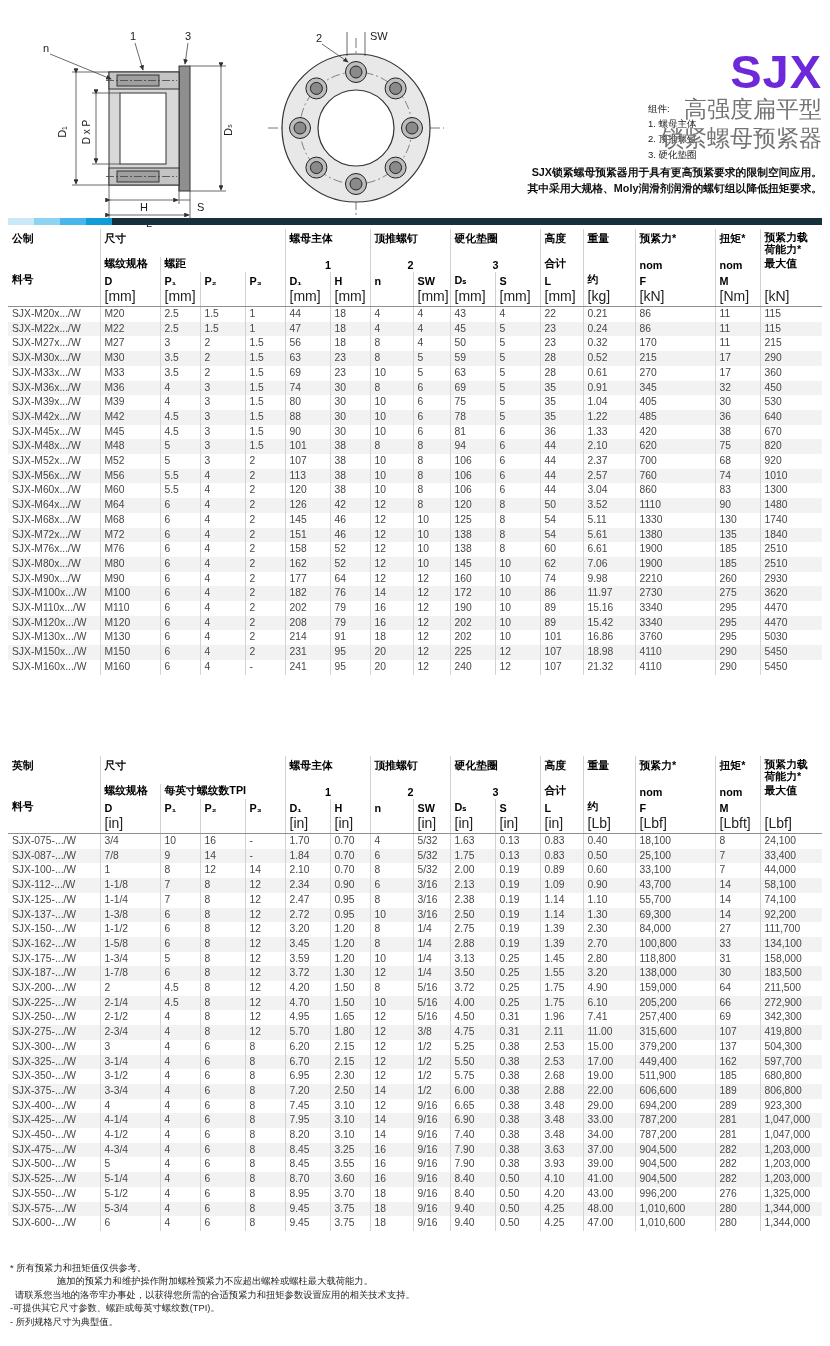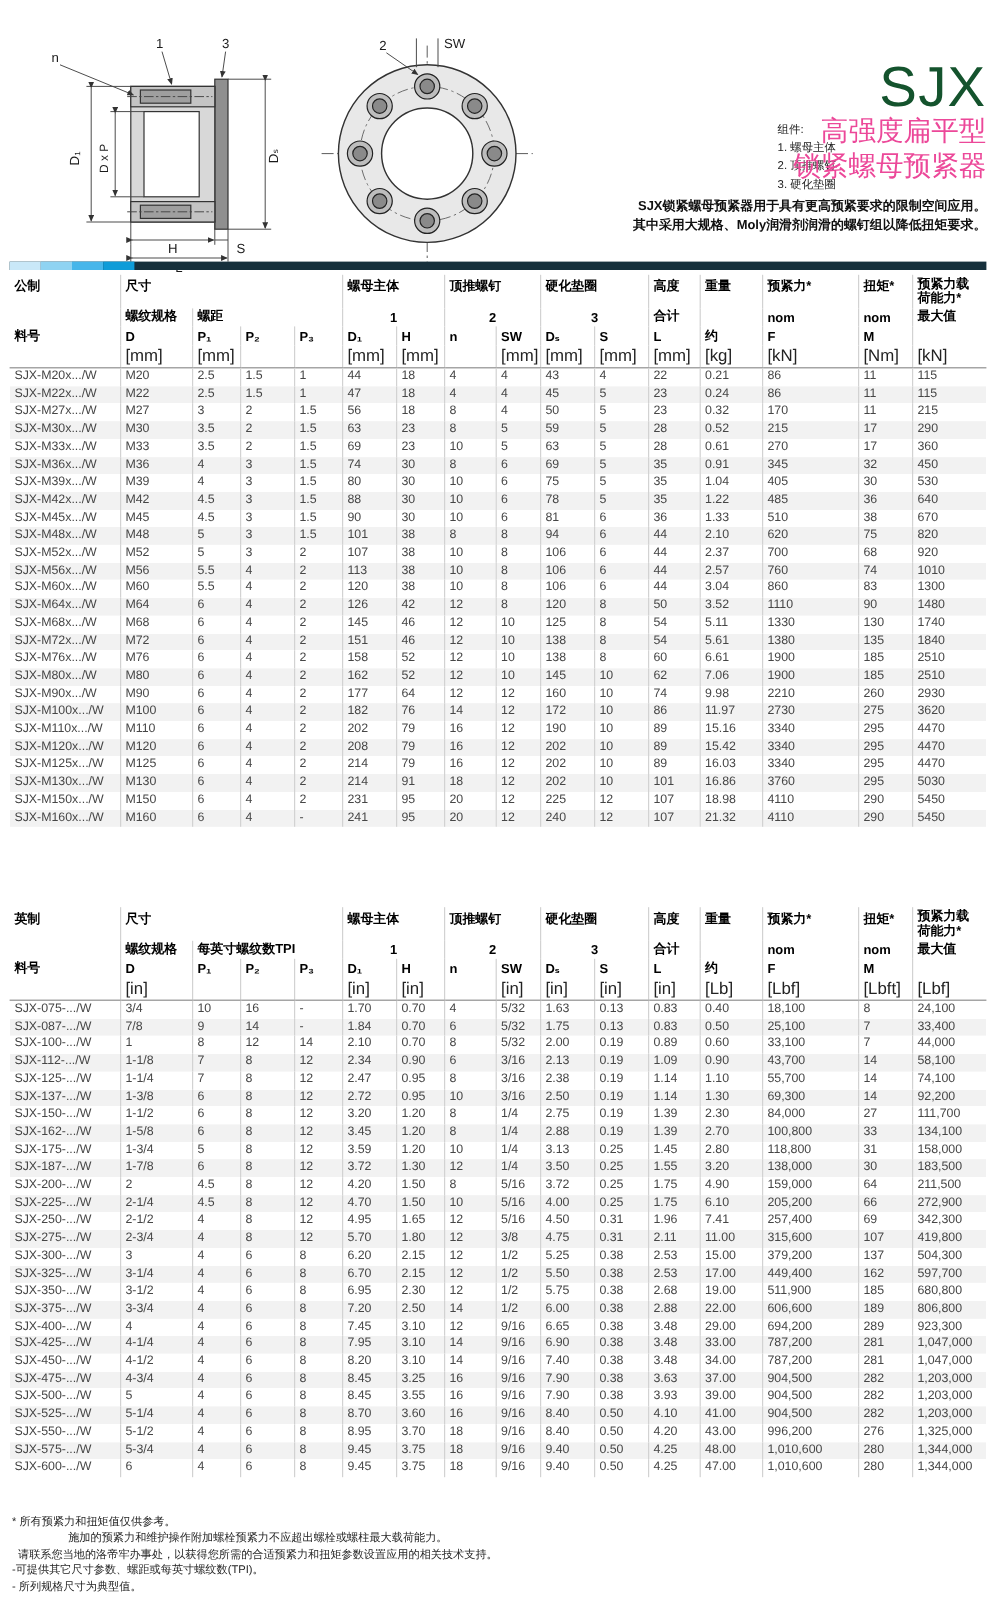--- a/index.html
+++ b/index.html
@@ -1,22 +1,22 @@
 <!DOCTYPE html>
 <html><head>
 <meta charset="utf-8">
 <style>
   html,body{margin:0;padding:0;background:#ffffff;}
   .page{position:relative;width:830px;height:1346px;background:#fff;overflow:hidden;
         font-family:"Liberation Sans","DejaVu Sans",sans-serif;}
 
   
   .title-block{position:absolute;top:48px;right:8px;text-align:right;}
-  .product-name{font-size:47px;line-height:1.0;font-weight:400;color:#14532d;letter-spacing:1px;margin:0;}
-  .product-sub{font-size:23px;line-height:1.28;font-weight:400;color:#ec4899;}
+  .product-name{font-size:47px;line-height:1.0;font-weight:700;color:#6d28d9;letter-spacing:1px;margin:0;}
+  .product-sub{font-size:23px;line-height:1.28;font-weight:400;color:#737373;}
   .product-desc{margin-top:10px;font-size:10.8px;line-height:1.5;font-weight:700;color:#101010;}
 
   
   .drawing{position:absolute;left:16px;top:26px;}
   .legend{position:absolute;left:648px;top:101px;font-size:9.5px;line-height:1.6;color:#222;}
 
   
   #accent-bar{position:absolute;left:8px;top:218px;width:814px;height:7px;display:flex;}
   #accent-bar .seg{width:26px;height:100%;}
 
@@ -418,21 +418,21 @@
             <td>3</td>
             <td>1.5</td>
             <td>90</td>
             <td>30</td>
             <td>10</td>
             <td>6</td>
             <td>81</td>
             <td>6</td>
             <td>36</td>
             <td>1.33</td>
-            <td>510</td>
+            <td>420</td>
             <td>38</td>
             <td>670</td>
           </tr>
           <tr>
             <td>SJX-M48x.../W</td>
             <td>M48</td>
             <td>5</td>
             <td>3</td>
             <td>1.5</td>
             <td>101</td>
@@ -652,38 +652,20 @@
             <td>4</td>
             <td>2</td>
             <td>208</td>
             <td>79</td>
             <td>16</td>
             <td>12</td>
             <td>202</td>
             <td>10</td>
             <td>89</td>
             <td>15.42</td>
-            <td>3340</td>
-            <td>295</td>
-            <td>4470</td>
-          </tr>
-          <tr>
-            <td>SJX-M125x.../W</td>
-            <td>M125</td>
-            <td>6</td>
-            <td>4</td>
-            <td>2</td>
-            <td>214</td>
-            <td>79</td>
-            <td>16</td>
-            <td>12</td>
-            <td>202</td>
-            <td>10</td>
-            <td>89</td>
-            <td>16.03</td>
             <td>3340</td>
             <td>295</td>
             <td>4470</td>
           </tr>
           <tr>
             <td>SJX-M130x.../W</td>
             <td>M130</td>
             <td>6</td>
             <td>4</td>
             <td>2</td>

